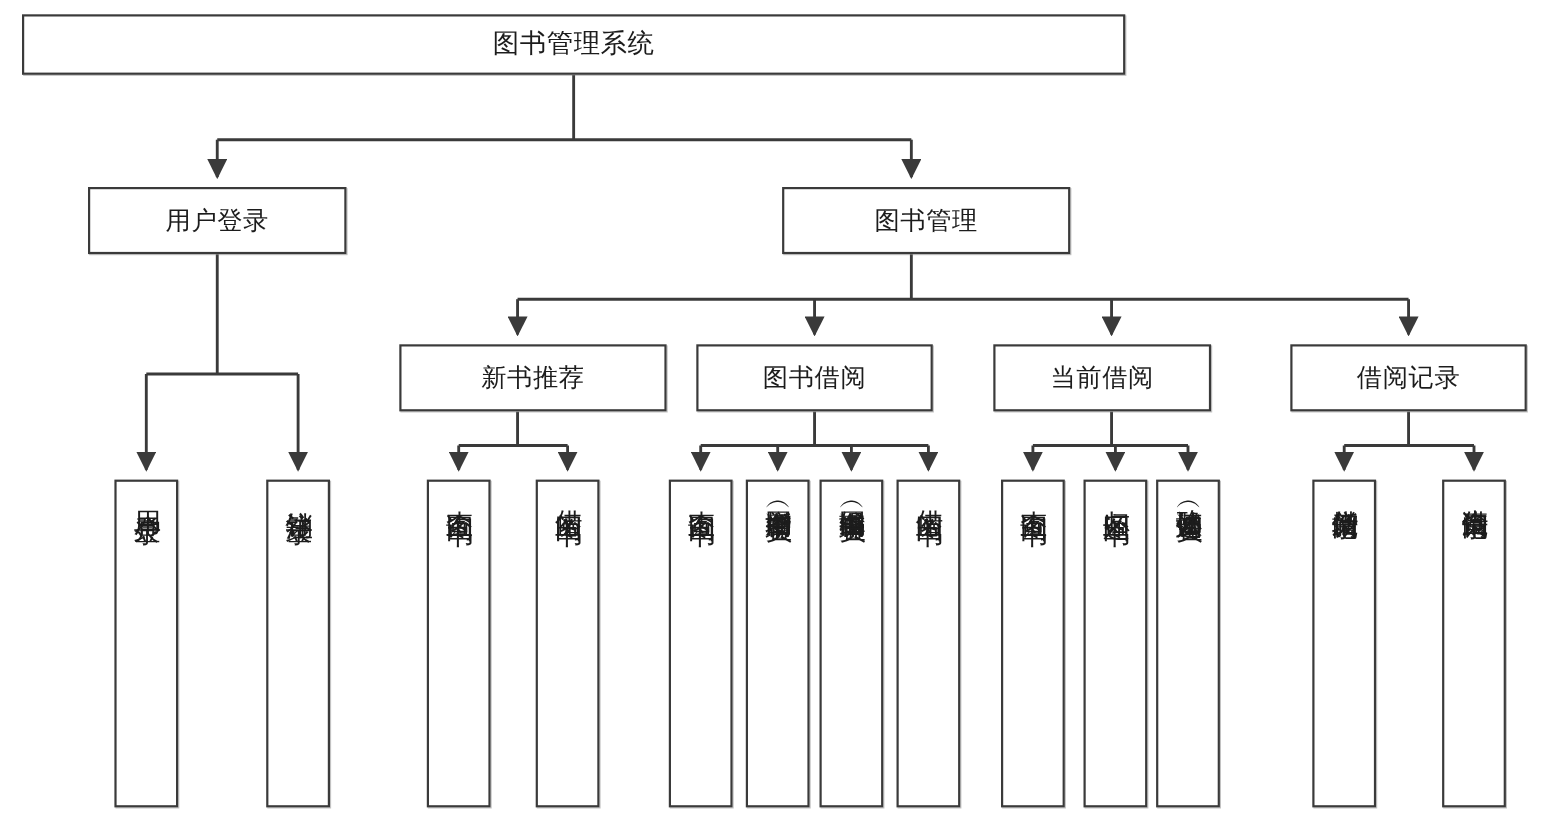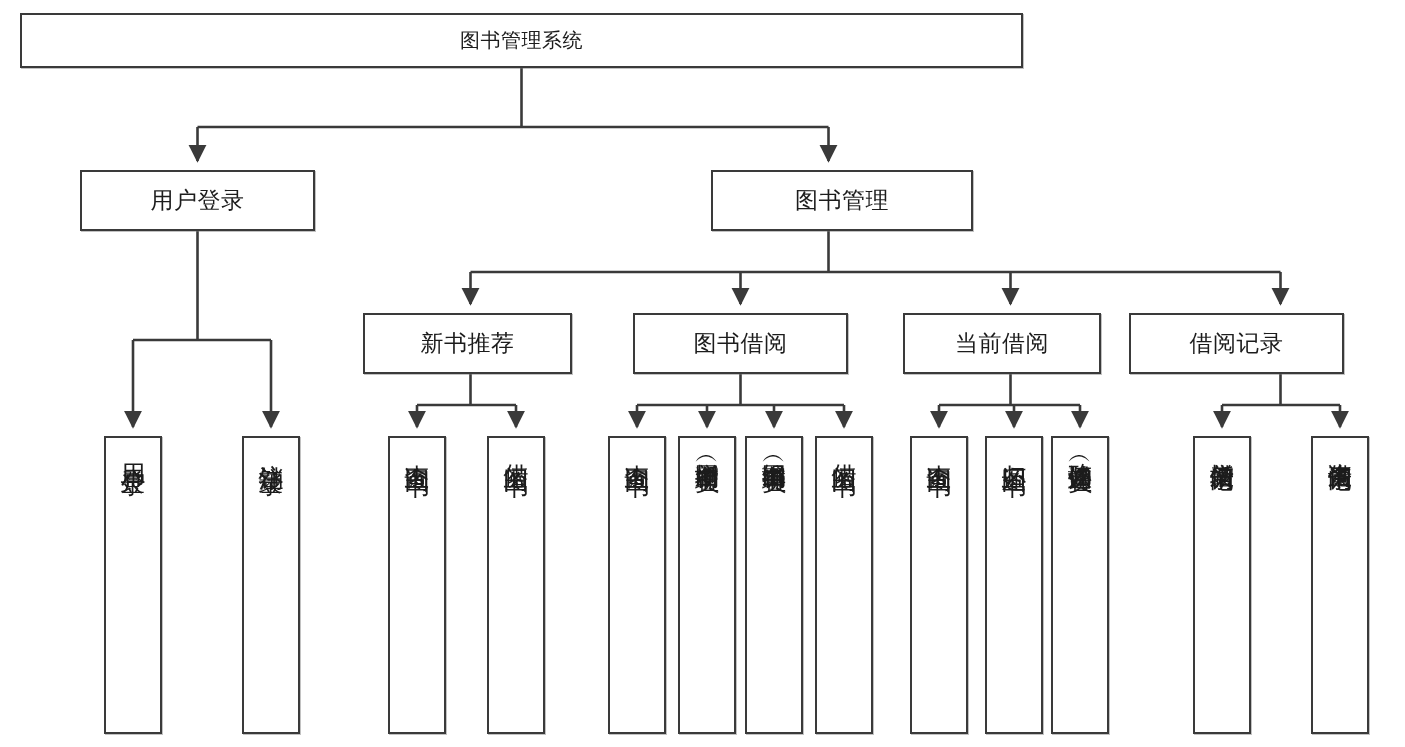--- a/index.html
+++ b/index.html
@@ -39,21 +39,21 @@
   .node .label {
     color: #1c1c1c;
     letter-spacing: 0.5px;
     white-space: nowrap;
     line-height: 1.18;
   }
   .node.horiz .label {
     font-size: 23px;
   }
   .node.root .label {
-    font-size: 20px;
+    font-size: 24px;
   }
   .node.leaf {
     align-items: flex-start;
     justify-content: center;
     padding-top: 6px;
   }
   .node.leaf .label {
     writing-mode: vertical-rl;
     text-orientation: upright;
     font-size: 25px;
@@ -123,30 +123,30 @@
   <div id="nodes-layer">
       <div class="node root horiz" style="left: 20px; top: 13px; width: 1003px; height: 55px;">
         <span class="label">图书管理系统</span>
       </div>
       <div class="node horiz" style="left: 80px; top: 170px; width: 235px; height: 61px;">
         <span class="label">用户登录</span>
       </div>
       <div class="node horiz" style="left: 711px; top: 170px; width: 262px; height: 61px;">
         <span class="label">图书管理</span>
       </div>
-      <div class="node horiz" style="left: 363px; top: 313px; width: 209px; height: 61px;">
+      <div class="node horiz" style="left: 363px; top: 313px; width: 243px; height: 61px;">
         <span class="label">新书推荐</span>
       </div>
       <div class="node horiz" style="left: 633px; top: 313px; width: 215px; height: 61px;">
         <span class="label">图书借阅</span>
       </div>
       <div class="node horiz" style="left: 903px; top: 313px; width: 198px; height: 61px;">
         <span class="label">当前借阅</span>
       </div>
-      <div class="node horiz" style="left: 1129px; top: 313px; width: 215px; height: 61px;">
+      <div class="node horiz" style="left: 1173px; top: 313px; width: 215px; height: 61px;">
         <span class="label">借阅记录</span>
       </div>
       <div class="node leaf" style="left: 104px; top: 436px; width: 58px; height: 298px;">
         <span class="label">用户登录</span>
       </div>
       <div class="node leaf" style="left: 242px; top: 436px; width: 58px; height: 298px;">
         <span class="label">注销登录</span>
       </div>
       <div class="node leaf" style="left: 388px; top: 436px; width: 58px; height: 298px;">
         <span class="label">查询图书</span>

